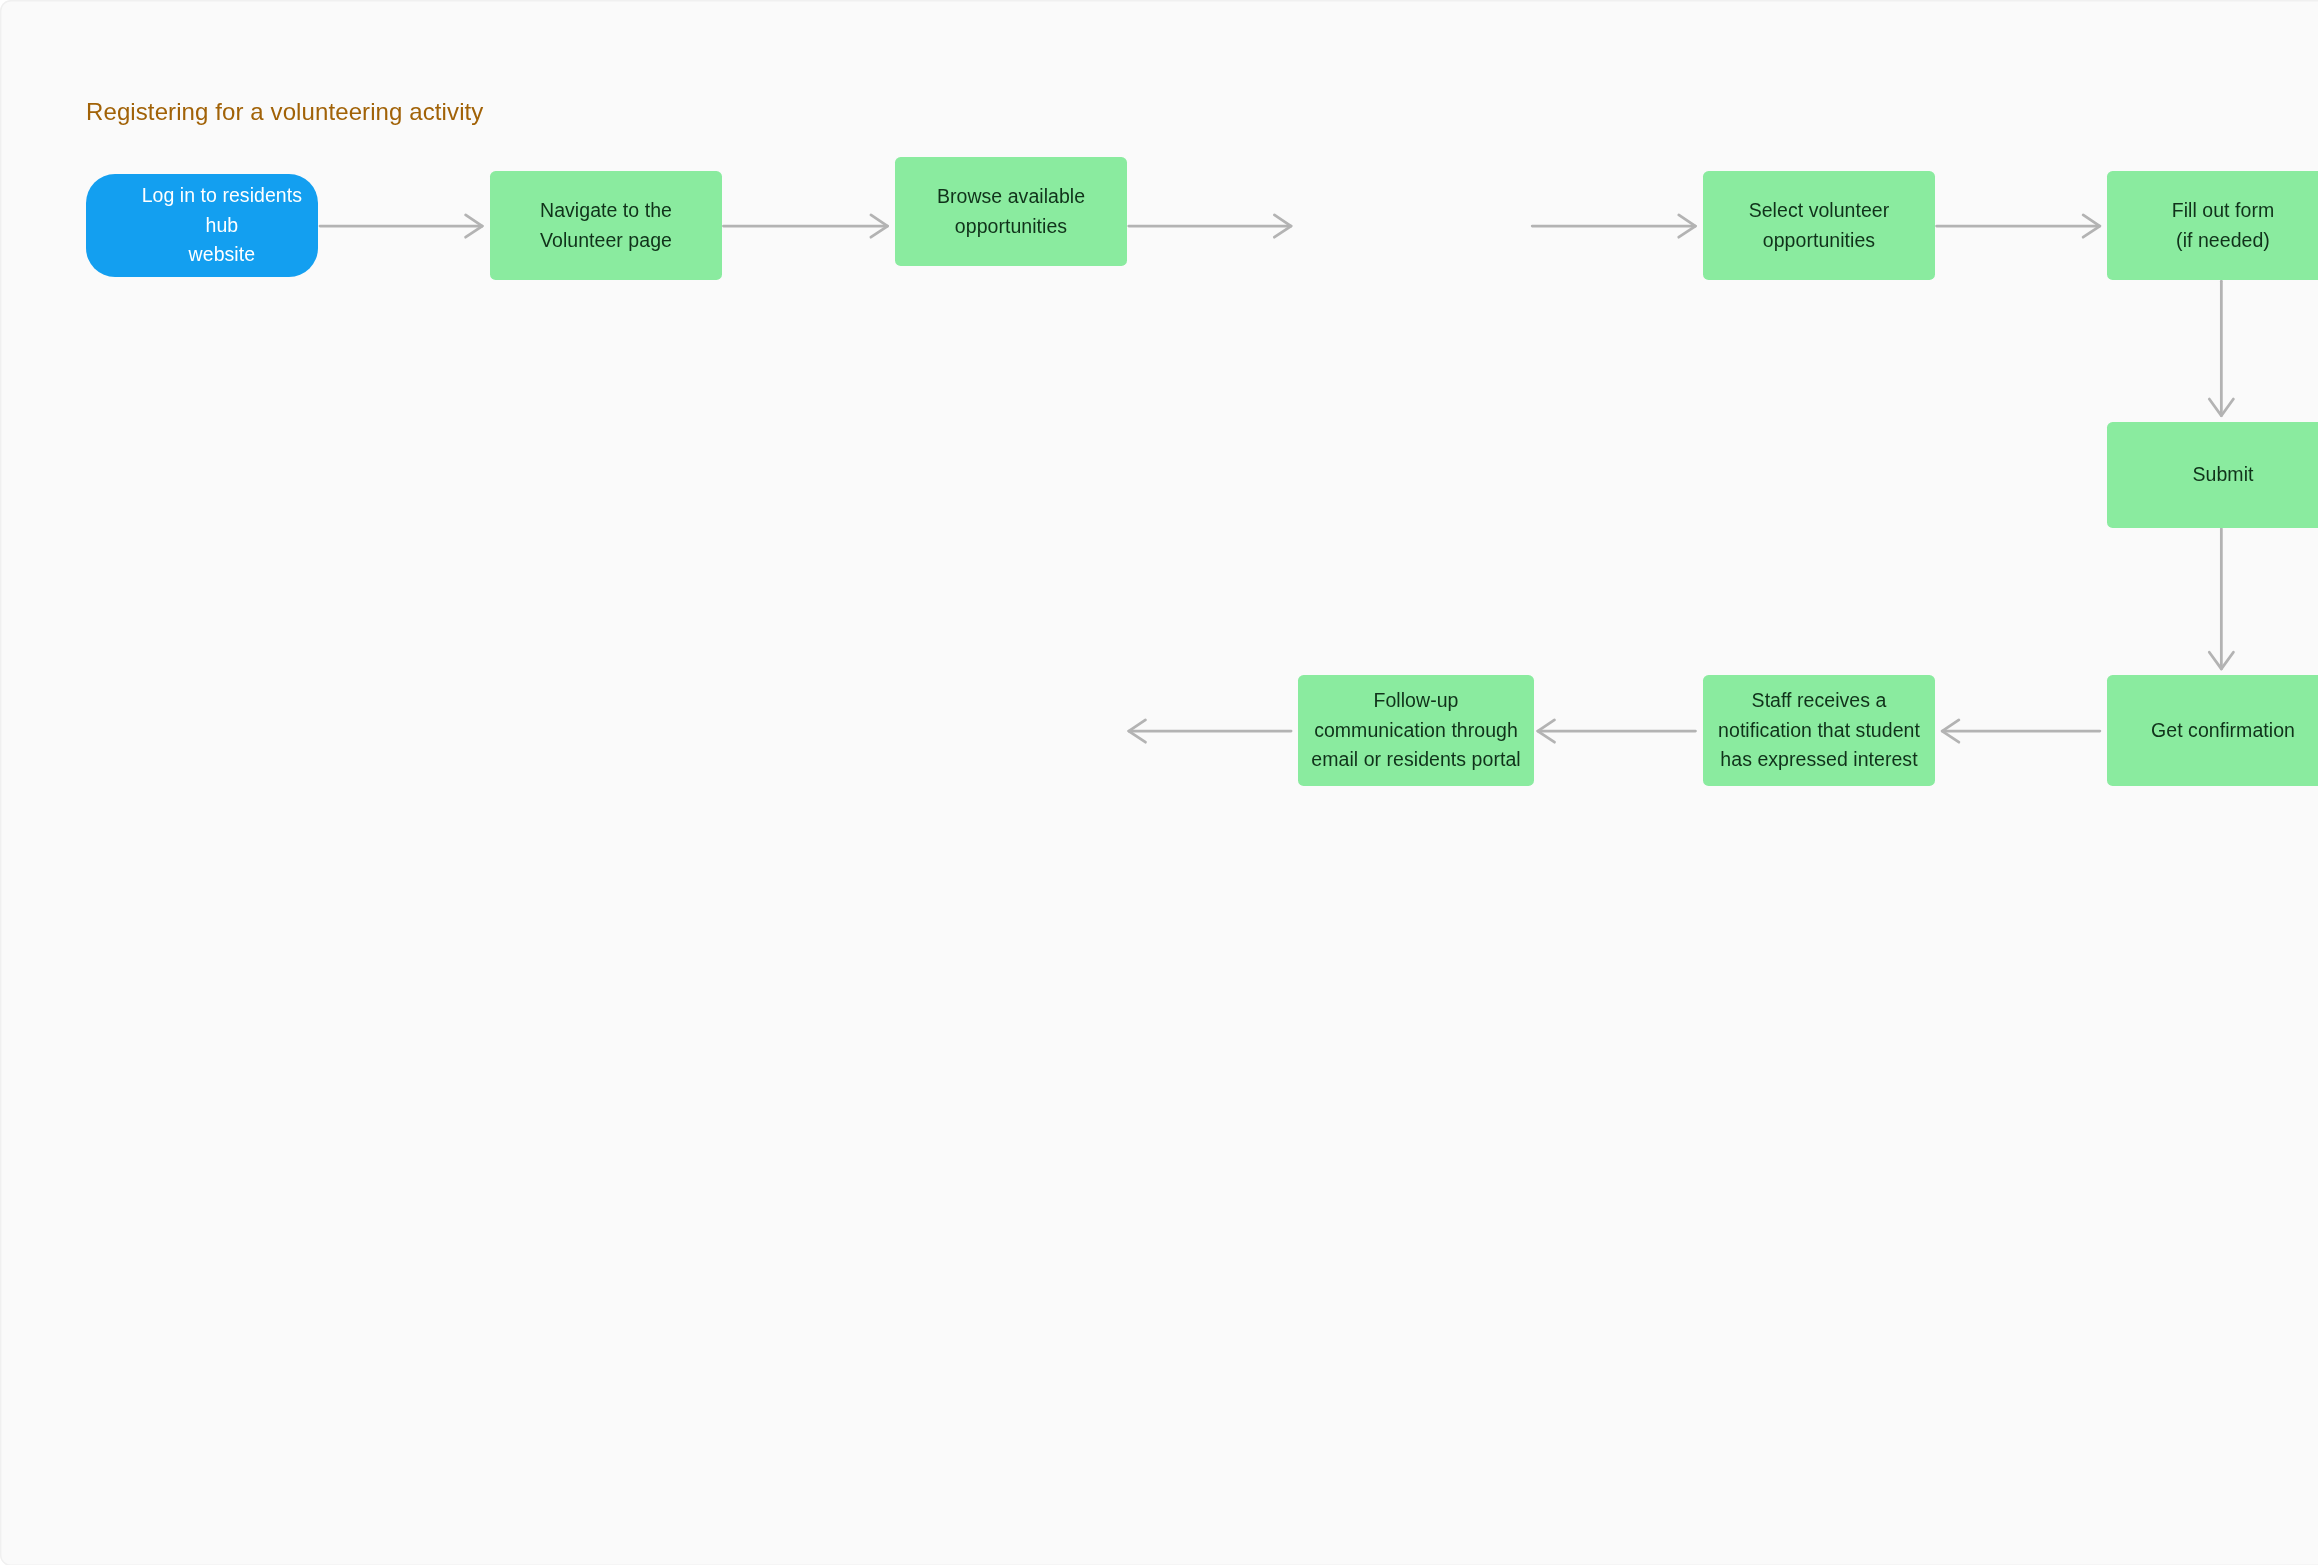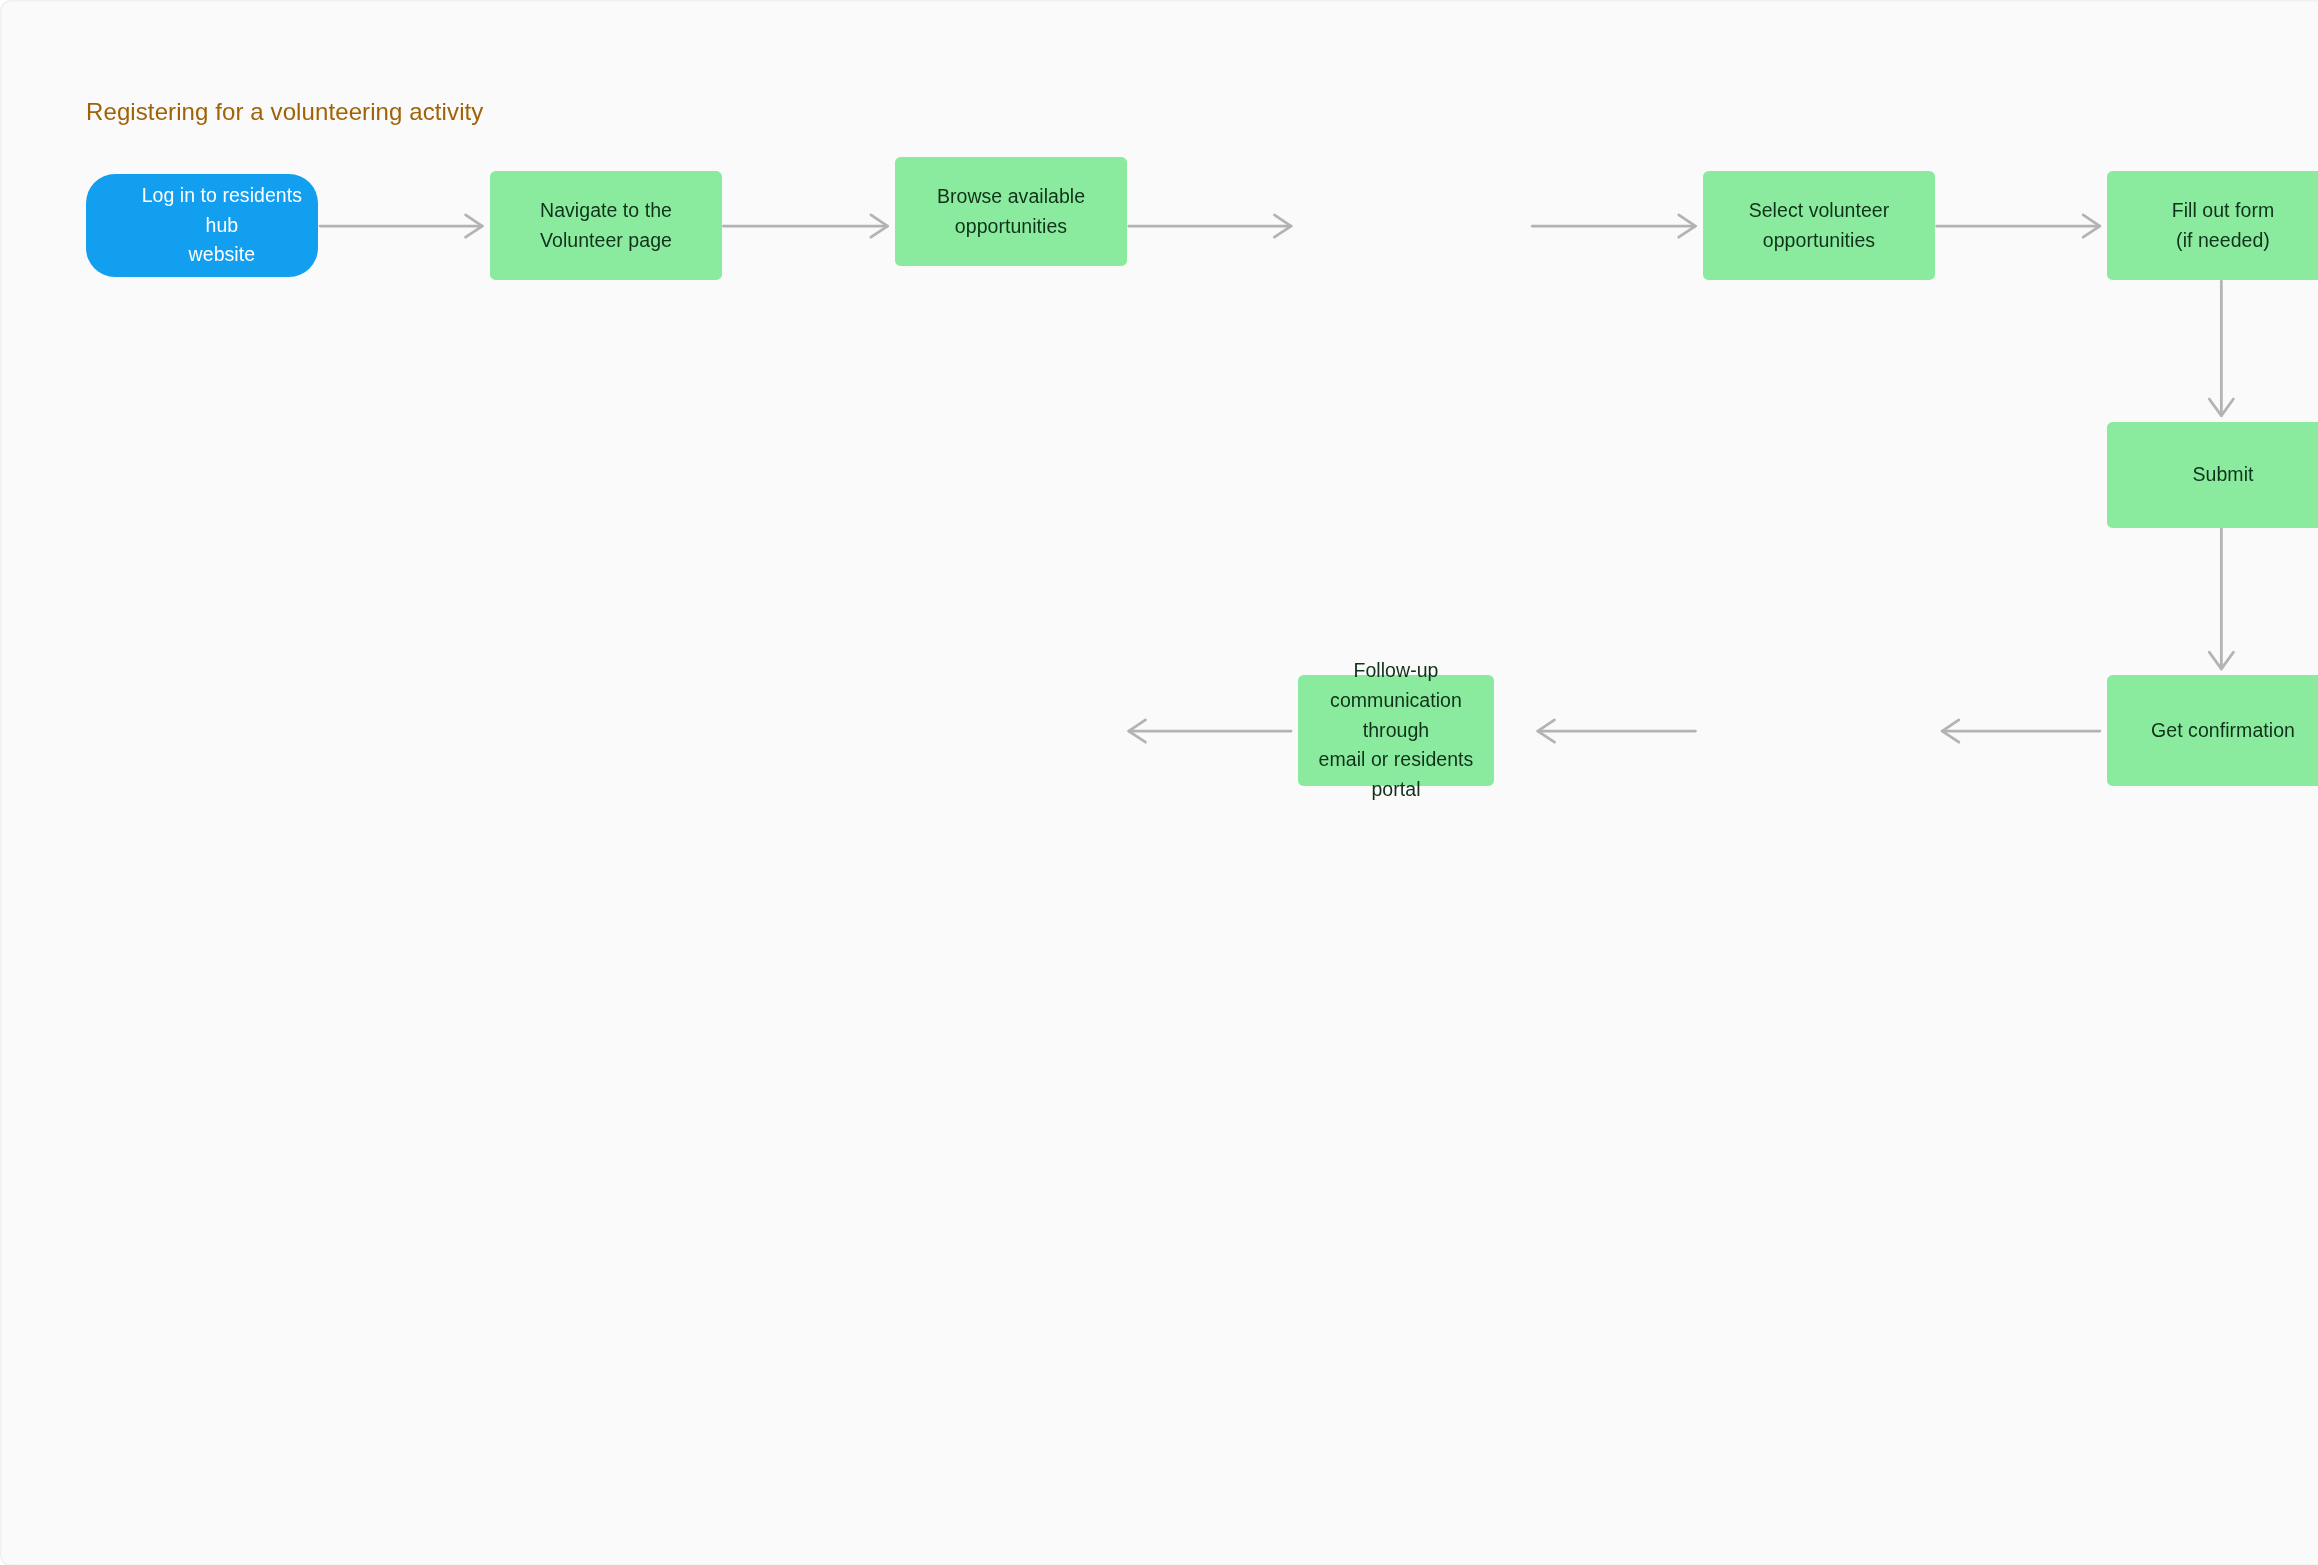--- a/index.html
+++ b/index.html
@@ -155,22 +155,27 @@
   </div>
 
   <div class="node node--process" style="left:2107px; top:422px; width:232px; height:106px;">
     <span class="node-label">Submit</span>
   </div>
 
   <div class="node node--process" style="left:2107px; top:675px; width:232px; height:111px;">
     <span class="node-label">Get confirmation</span>
   </div>
 
+  <div class="node node--process" style="left:1703px; top:675px; width:232px; height:111px;">
+    <span class="node-label">Staff receives a
+notification that student
+has expressed interest</span>
+  </div>
 
-  <div class="node node--process" style="left:1298px; top:675px; width:196px; height:111px;">
+  <div class="node node--process" style="left:1298px; top:675px; width:236px; height:111px;">
     <span class="node-label">Follow-up
 communication through
 email or residents portal</span>
   </div>
 
 
 </div>
 
 
 </body></html>

